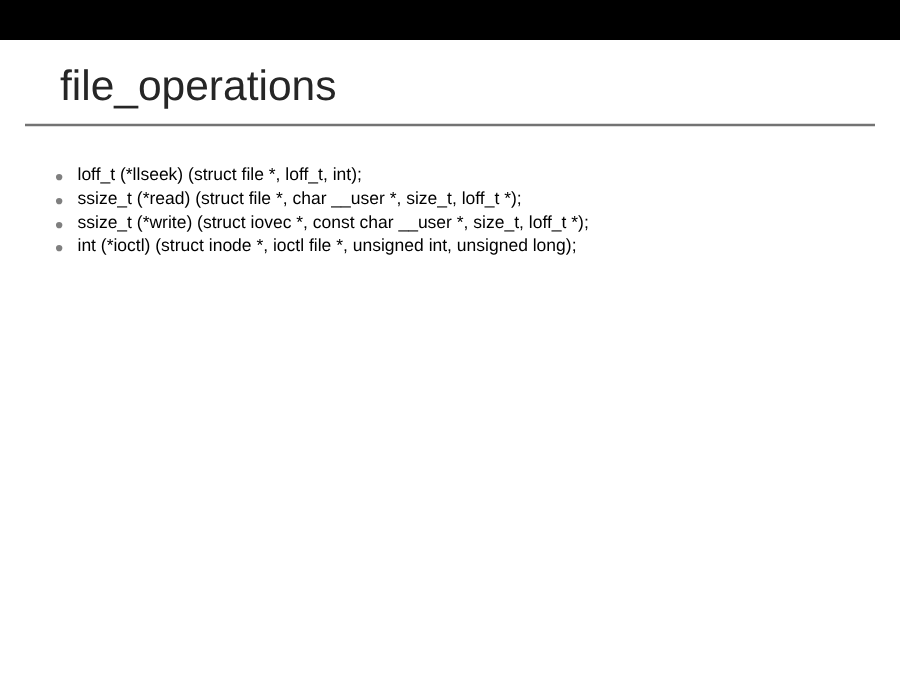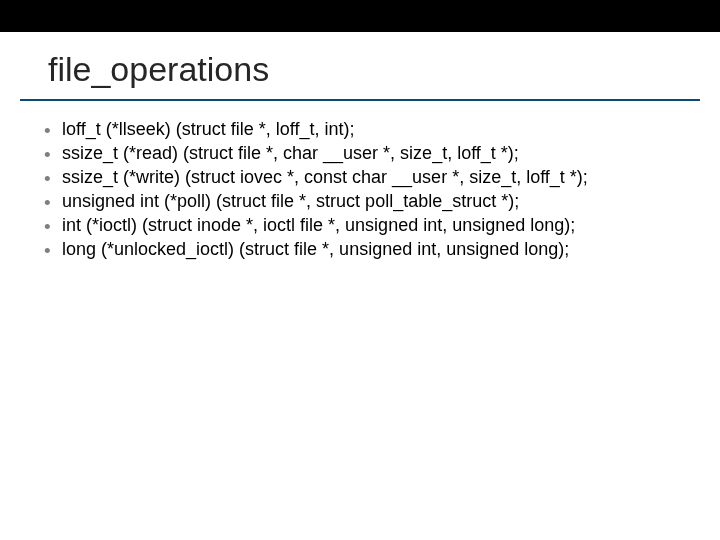--- a/index.html
+++ b/index.html
@@ -8,38 +8,38 @@
     font-family: Arial, Helvetica, sans-serif;
     background: #ffffff;
   }
   .top-bar {
     width: 100%;
     height: 32px;
     background: #000000;
   }
   .title-area {
     padding: 18px 28px 10px 28px;
-    border-bottom: 2px solid #0c4a6e;
-    margin: 0 20px 0 20px;
+    border-bottom: 2px solid #737373;
+    margin: 0 20px 12px 20px;
   }
   .title-area h1 {
     font-size: 34px;
     font-weight: 400;
     color: #262626;
     letter-spacing: 0px;
   }
   .content {
     padding: 18px 28px 0 44px;
   }
   ul.bullets {
     list-style: none;
   }
   ul.bullets li {
     position: relative;
-    font-size: 18px;
+    font-size: 14px;
     line-height: 1.22;
     color: #000000;
     padding-left: 18px;
     margin-bottom: 2px;
   }
   ul.bullets li::before {
     content: "•";
     position: absolute;
     left: 0;
     top: 0;
@@ -54,17 +54,15 @@
 
 <div class="title-area">
   <h1>file_operations</h1>
 </div>
 
 <div class="content">
   <ul class="bullets">
     <li>loff_t (*llseek) (struct file *, loff_t, int);</li>
     <li>ssize_t (*read) (struct file *, char __user *, size_t, loff_t *);</li>
     <li>ssize_t (*write) (struct iovec *, const char __user *, size_t, loff_t *);</li>
-    <li>unsigned int (*poll) (struct file *, struct poll_table_struct *);</li>
     <li>int (*ioctl) (struct inode *, ioctl file *, unsigned int, unsigned long);</li>
-    <li>long (*unlocked_ioctl) (struct file *, unsigned int, unsigned long);</li>
   </ul>
 </div>
 
 </body></html>

